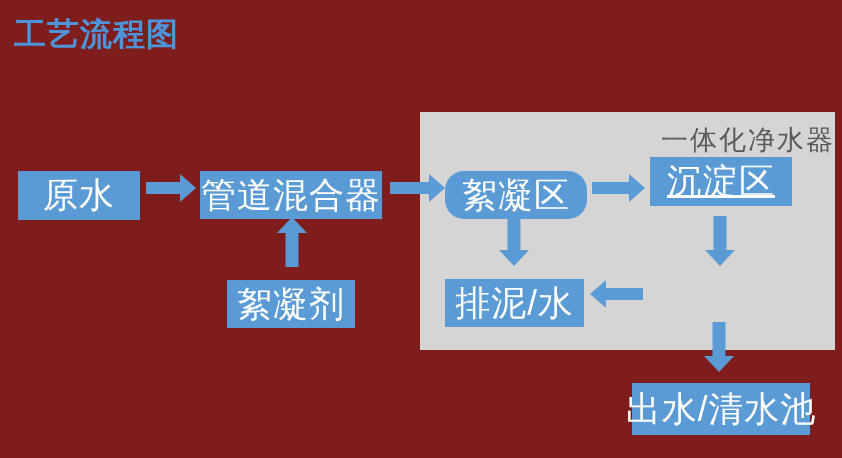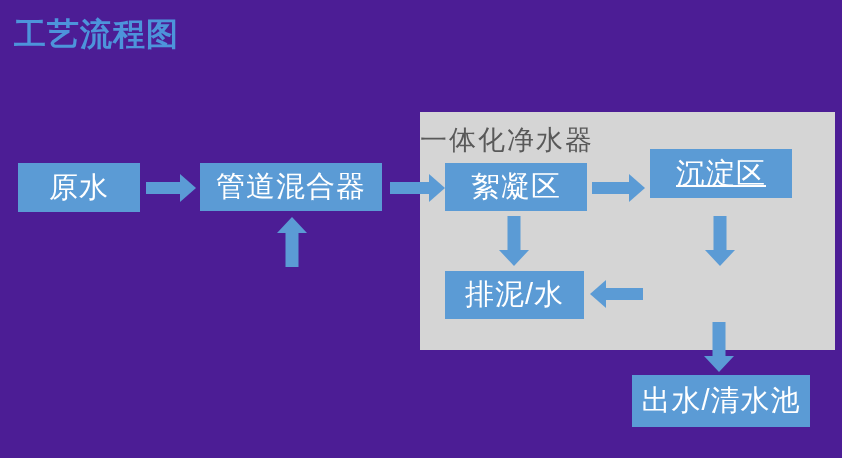--- a/index.html
+++ b/index.html
@@ -10,21 +10,21 @@
   }
   *{margin:0;padding:0;box-sizing:border-box;}
   body{
     font-family:"Liberation Sans","DejaVu Sans",sans-serif;
     background:#ffffff;
   }
   .canvas{
     position:relative;
     width:842px;
     height:458px;
-    background:#4c1d95;
+    background:#7f1d1d;
     overflow:hidden;
   }
   .title{
     position:absolute;
     left:14px;
     top:13px;
     font-size:32px;
     font-weight:bold;
     color:var(--title-blue);
     letter-spacing:1px;
@@ -35,40 +35,41 @@
     top:112px;
     width:415px;
     height:238px;
     background:var(--gray);
   }
   .container-label{
     position:absolute;
     top:10px;
     left:0;
     width:100%;
-    text-align:left;
+    text-align:right;
     font-size:27px;
     color:var(--label-gray);
     letter-spacing:2px;
   }
   .node{
     position:absolute;
     background:var(--blue);
     color:#ffffff;
     display:flex;
     align-items:center;
     justify-content:center;
-    font-size:29px;
+    font-size:35px;
     letter-spacing:1px;
     white-space:nowrap;
+    margin-top:8px;
   }
   .node-raw          {left:18px;  top:163px; width:122px; height:49px;}
   .node-mixer        {left:200px; top:163px; width:182px; height:48px;}
   .node-flocculant   {left:227px; top:272px; width:128px; height:48px;}
-  .node-flocculation {left:445px; top:163px; width:142px; height:48px;}
+  .node-flocculation {left:445px; top:163px; width:142px; height:48px;border-radius:19px;}
   .node-sedimentation{left:650px; top:149px; width:142px; height:49px;text-decoration:underline;}
   .node-drain        {left:445px; top:271px; width:139px; height:48px;}
   .node-filter       {left:648px; top:270px; width:144px; height:48px;}
   .node-outlet       {left:632px; top:375px; width:178px; height:52px;}
 
   .arrow{position:absolute;}
   .arrow .shaft{position:absolute;background:var(--blue);}
   .arrow .head{position:absolute;width:0;height:0;}
 
   .arrow-right .shaft{left:0;right:14px;top:50%;transform:translateY(-50%);height:12px;}
@@ -108,20 +109,21 @@
   <div class="title">工艺流程图</div>
 
   <div class="container">
     <div class="container-label">一体化净水器</div>
   </div>
 
   <div class="node node-raw">原水</div>
 
   <div class="node node-mixer">管道混合器</div>
 
+  <div class="node node-flocculant">絮凝剂</div>
 
   <div class="node node-flocculation">絮凝区</div>
 
   <div class="node node-sedimentation">沉淀区</div>
 
   <div class="node node-drain">排泥/水</div>
 
 
   <div class="node node-outlet">出水/清水池</div>
 

